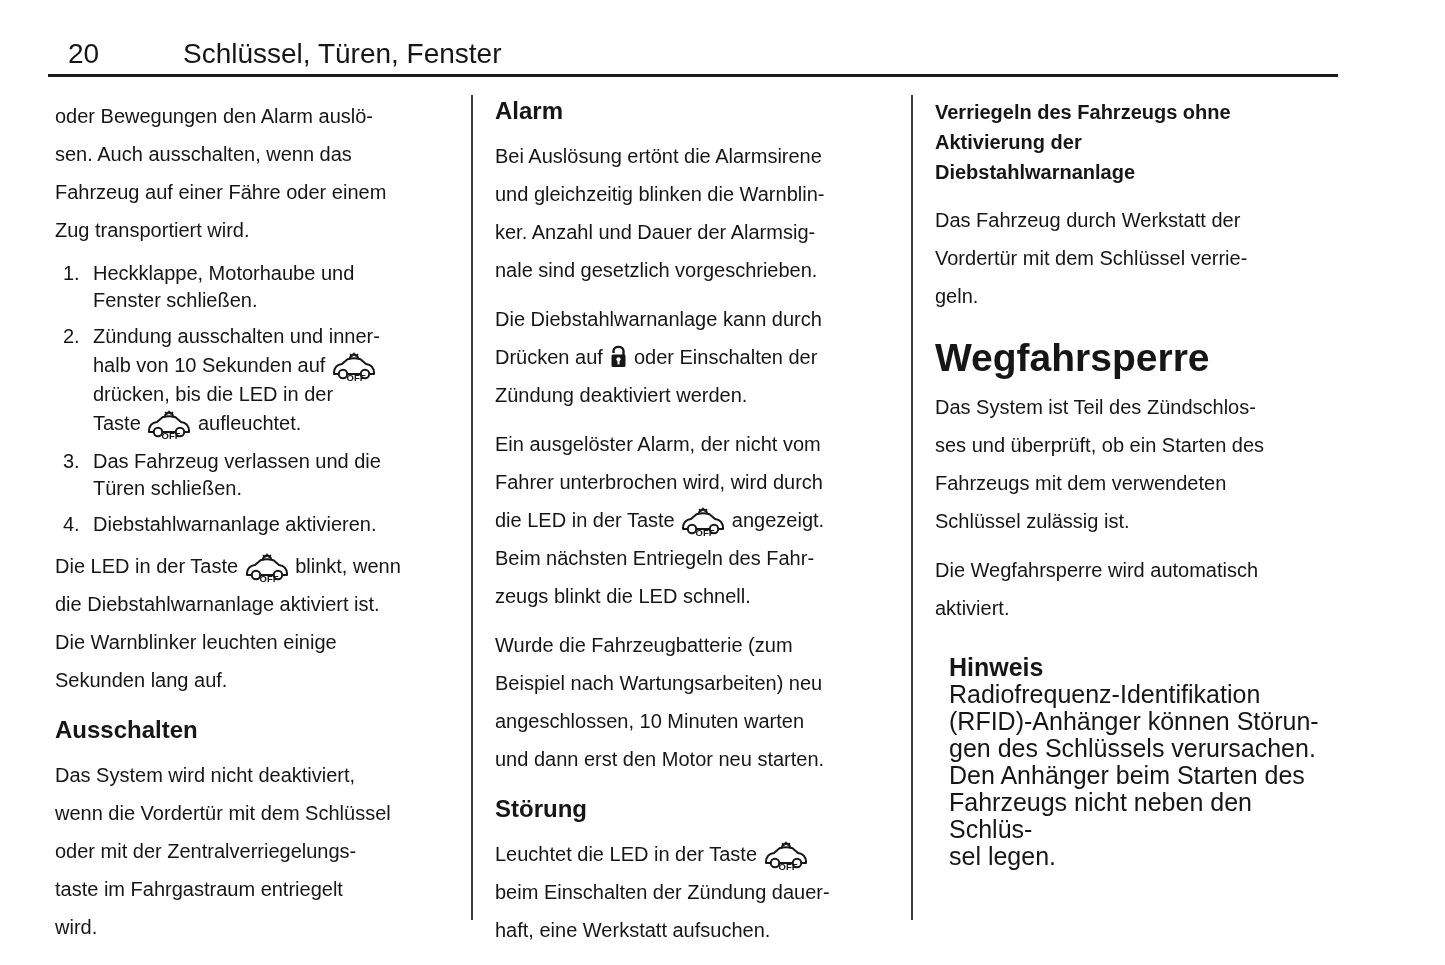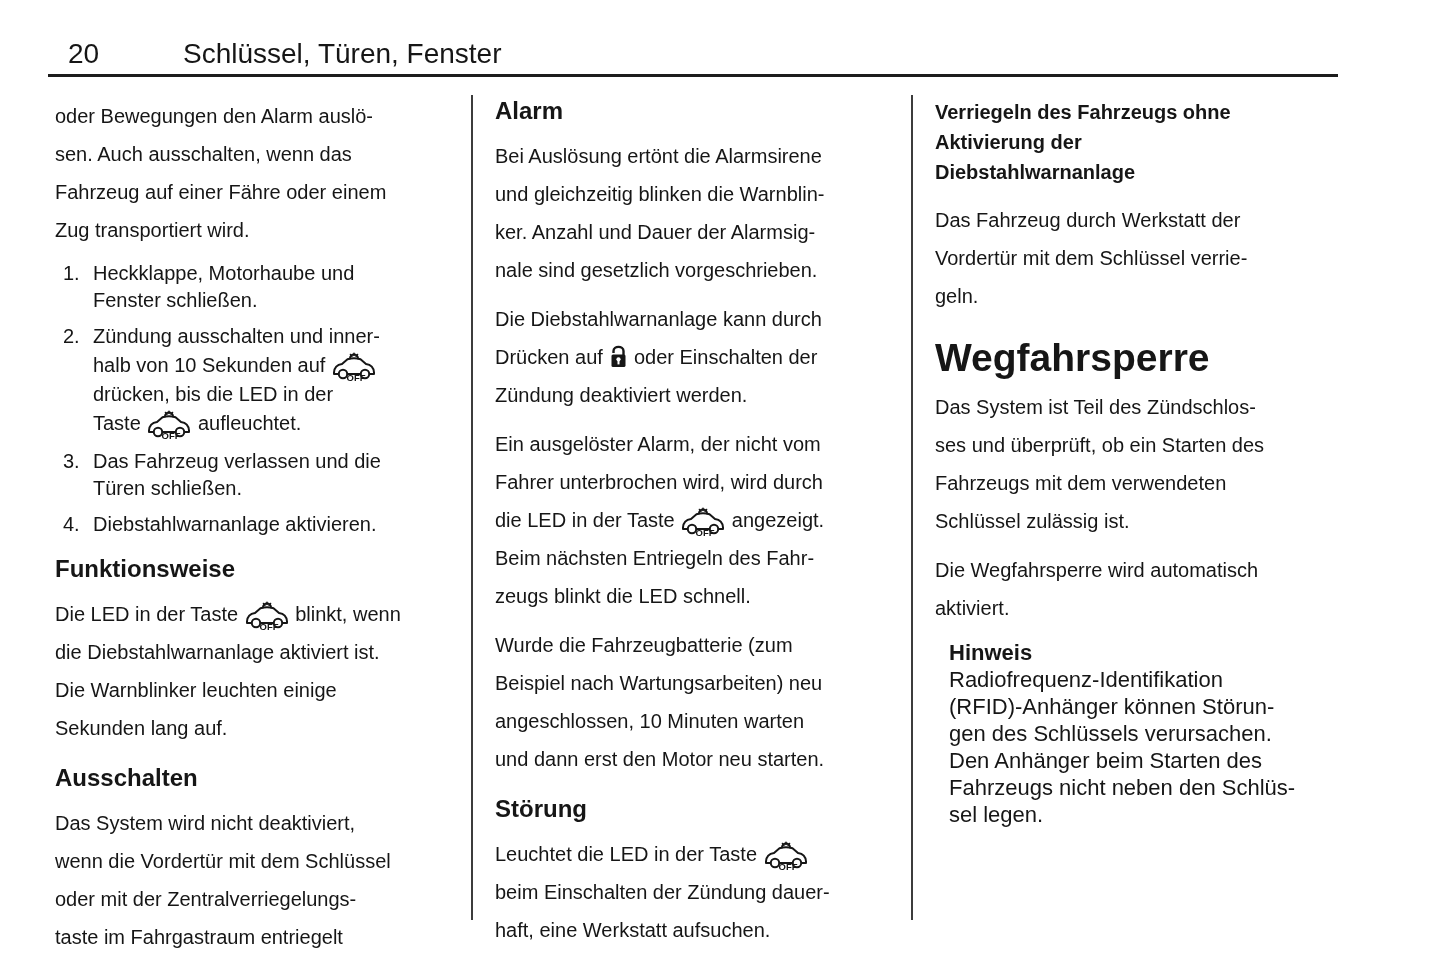--- a/index.html
+++ b/index.html
@@ -22,21 +22,21 @@
   .t{white-space:pre-line;}
   p.bodytext{font-size:20px;line-height:38px;margin:0 0 11px 0;}
   .col > :first-child{margin-top:0;}
   h3.subhead{font-size:24px;line-height:28px;font-weight:700;margin:17px 0 12px 0;}
   h2.bighead{font-size:39px;line-height:34px;font-weight:700;margin:26px 0 13px 0;}
   h3.multihead{font-size:20px;line-height:30px;font-weight:700;margin:0 0 14px 0;}
   .steps{margin:2px 0 4px 0;}
   .oli{display:flex;font-size:20px;line-height:27px;margin:0 0 9px 0;}
   .num{flex:0 0 30px;padding-left:8px;}
   .li-text{flex:1;}
-  .noteblock{margin:12px 0 0 14px;font-size:22px;line-height:27px;}
+  .noteblock{margin:27px 0 0 14px;font-size:25px;line-height:27px;}
   .notetitle{font-weight:700;}
   .icon-car{width:46px;height:31px;vertical-align:-9px;}
   .icon-lock{width:20px;height:24px;vertical-align:-4px;}
 </style>
 </head>
 <body>
 
 <div class="pagehead">
   <span class="pagenum">20</span>
   <span class="chapter">Schlüssel, Türen, Fenster</span>
@@ -97,21 +97,20 @@
         <span class="num">3.</span>
         <span class="li-text t">Das Fahrzeug verlassen und die
 Türen schließen.</span>
       </div>
       <div class="oli">
         <span class="num">4.</span>
         <span class="li-text t">Diebstahlwarnanlage aktivieren.</span>
       </div>
     </div>
 
-    <h3 class="subhead">Funktionsweise</h3>
     <p class="bodytext t"><span>Die LED in der Taste </span><svg class="icon-car" viewBox="0 0 46 31">
           <use href="#car-off-icon"></use>
           <text x="25" y="30.5" text-anchor="middle" font-size="9.5" font-weight="bold" fill="#161616">OFF</text>
         </svg><span> blinkt, wenn
 die Diebstahlwarnanlage aktiviert ist.
 Die Warnblinker leuchten einige
 Sekunden lang auf.</span></p>
 
     <h3 class="subhead">Ausschalten</h3>
     <p class="bodytext t">Das System wird nicht deaktiviert,

